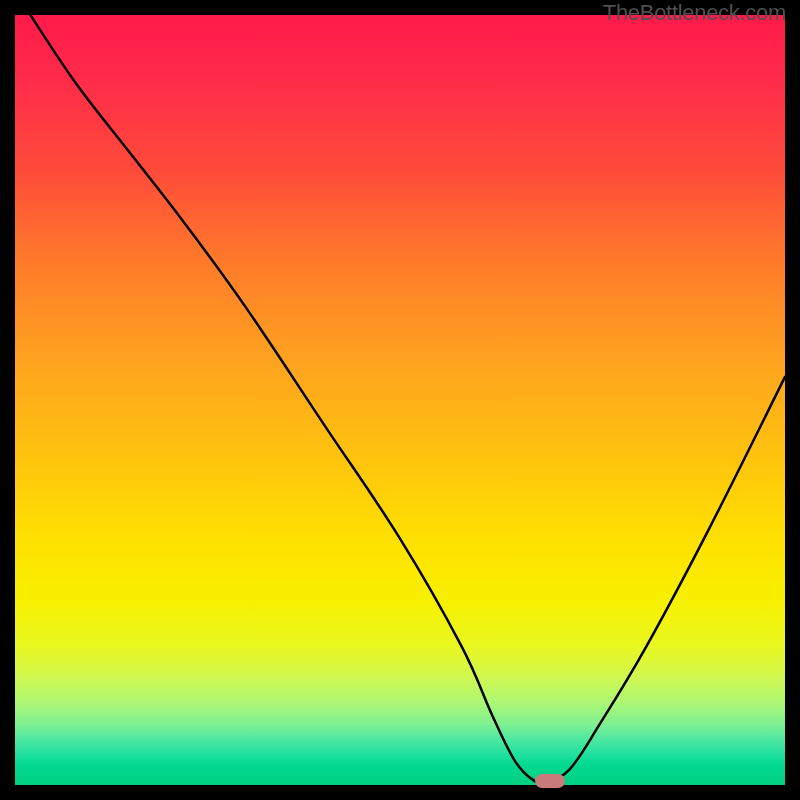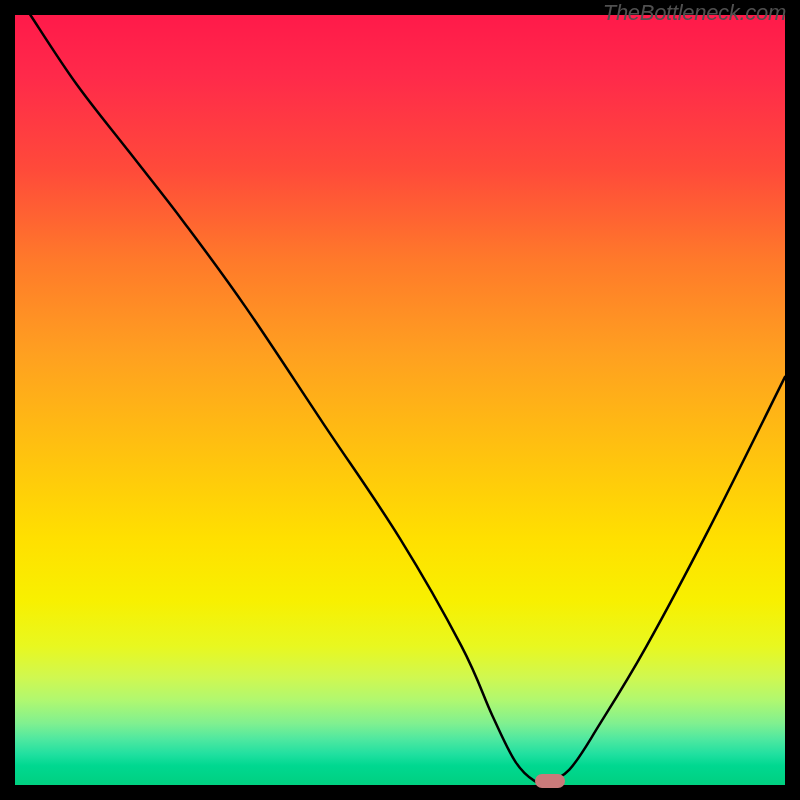--- a/index.html
+++ b/index.html
@@ -37,21 +37,20 @@
   }
   .watermark {
     position: absolute;
     top: 0px;
     right: 14px;
     font-family: Arial, Helvetica, sans-serif;
     font-size: 22px;
     font-weight: 500;
     color: #505050;
     letter-spacing: -0.3px;
-    font-style: italic;
   }
   .curve-svg {
     position: absolute;
     left: 15px;
     top: 15px;
     width: 770px;
     height: 770px;
     overflow: visible;
   }
   .marker {

